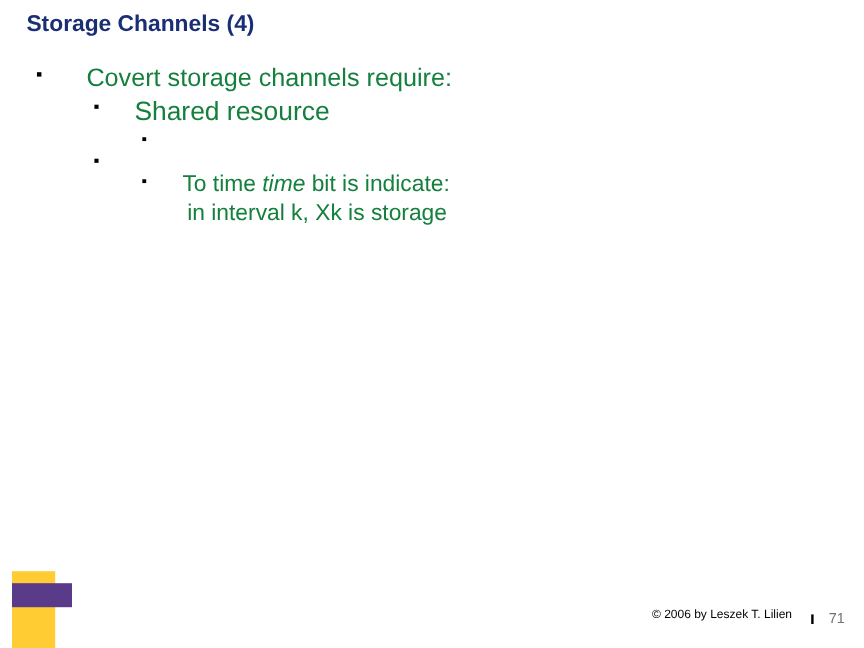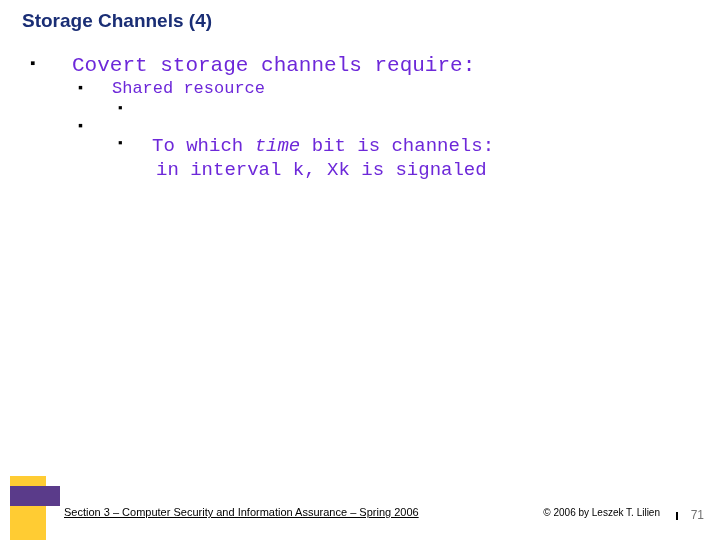--- a/index.html
+++ b/index.html
@@ -2,26 +2,26 @@
 <html><head>
 <meta charset="utf-8">
 <style>
   * { margin: 0; padding: 0; box-sizing: border-box; }
   html, body { width: 720px; height: 540px; background: #fff; font-family: Verdana, Geneva, sans-serif; position: relative; overflow: hidden; }
   .slide { width: 720px; height: 540px; position: relative; }
   .title { position: absolute; top: 10px; left: 22px; font-family: "Comic Sans MS", cursive, sans-serif; color: #1a2e75; font-size: 19px; font-weight: bold; }
   .content { position: absolute; top: 54px; left: 24px; width: 660px; }
   .row { display: flex; align-items: flex-start; margin-bottom: 2px; }
   .bullet { font-family: Arial, sans-serif; font-size: 14px; color: #000; display: inline-block; flex-shrink: 0; }
-  .text { font-family: Liberation Mono, monospace; color: #6d28d9; }
+  .text { font-family: Liberation Sans, sans-serif; color: #15803d; }
   .lvl1 .bullet { width: 48px; text-align: left; padding-left: 6px; font-size: 15px; }
   .lvl1 .text { font-size: 21px; }
   .lvl2 { padding-left: 48px; }
   .lvl2 .bullet { width: 40px; text-align: left; padding-left: 6px; font-size: 14px; }
-  .lvl2 .text { font-size: 17px; }
+  .lvl2 .text { font-size: 22px; }
   .lvl3 { padding-left: 88px; }
   .lvl3 .bullet { width: 40px; text-align: left; padding-left: 6px; font-size: 13px; }
   .lvl3 .text { font-size: 19px; }
   .continuation { padding-left: 132px; }
   .continuation .text { font-size: 19px; }
   em.italic { font-style: italic; }
   .footer-left { position: absolute; left: 64px; bottom: 22px; font-family: Arial, sans-serif; font-size: 11px; color: #000; text-decoration: underline; }
   .footer-right { position: absolute; right: 60px; bottom: 22px; font-family: Arial, sans-serif; font-size: 10px; color: #000; }
   .pagenum { position: absolute; right: 16px; bottom: 18px; font-family: Arial, sans-serif; font-size: 12px; color: #737373; }
   .deco-yellow { position: absolute; left: 10px; bottom: 0; width: 36px; height: 64px; background: #ffcc33; }
@@ -53,27 +53,26 @@
     <div class="row lvl3">
       <span class="bullet">▪</span>
     </div>
 
     <div class="row lvl2">
       <span class="bullet">▪</span>
     </div>
 
     <div class="row lvl3">
       <span class="bullet">▪</span>
-      <span class="text"><span>To which </span><em class="italic">time</em><span> bit is channels:</span></span>
+      <span class="text"><span>To time </span><em class="italic">time</em><span> bit is indicate:</span></span>
     </div>
 
     <div class="row continuation">
-      <span class="text">in interval k, Xk is signaled</span>
+      <span class="text">in interval k, Xk is storage</span>
     </div>
 
   </div>
 
-  <div class="footer-left">Section 3 – Computer Security and Information Assurance – Spring 2006</div>
   <div class="footer-right">© 2006 by Leszek T. Lilien</div>
   <div class="tick"></div>
   <div class="pagenum">71</div>
 
 </div>
 
 </body></html>

